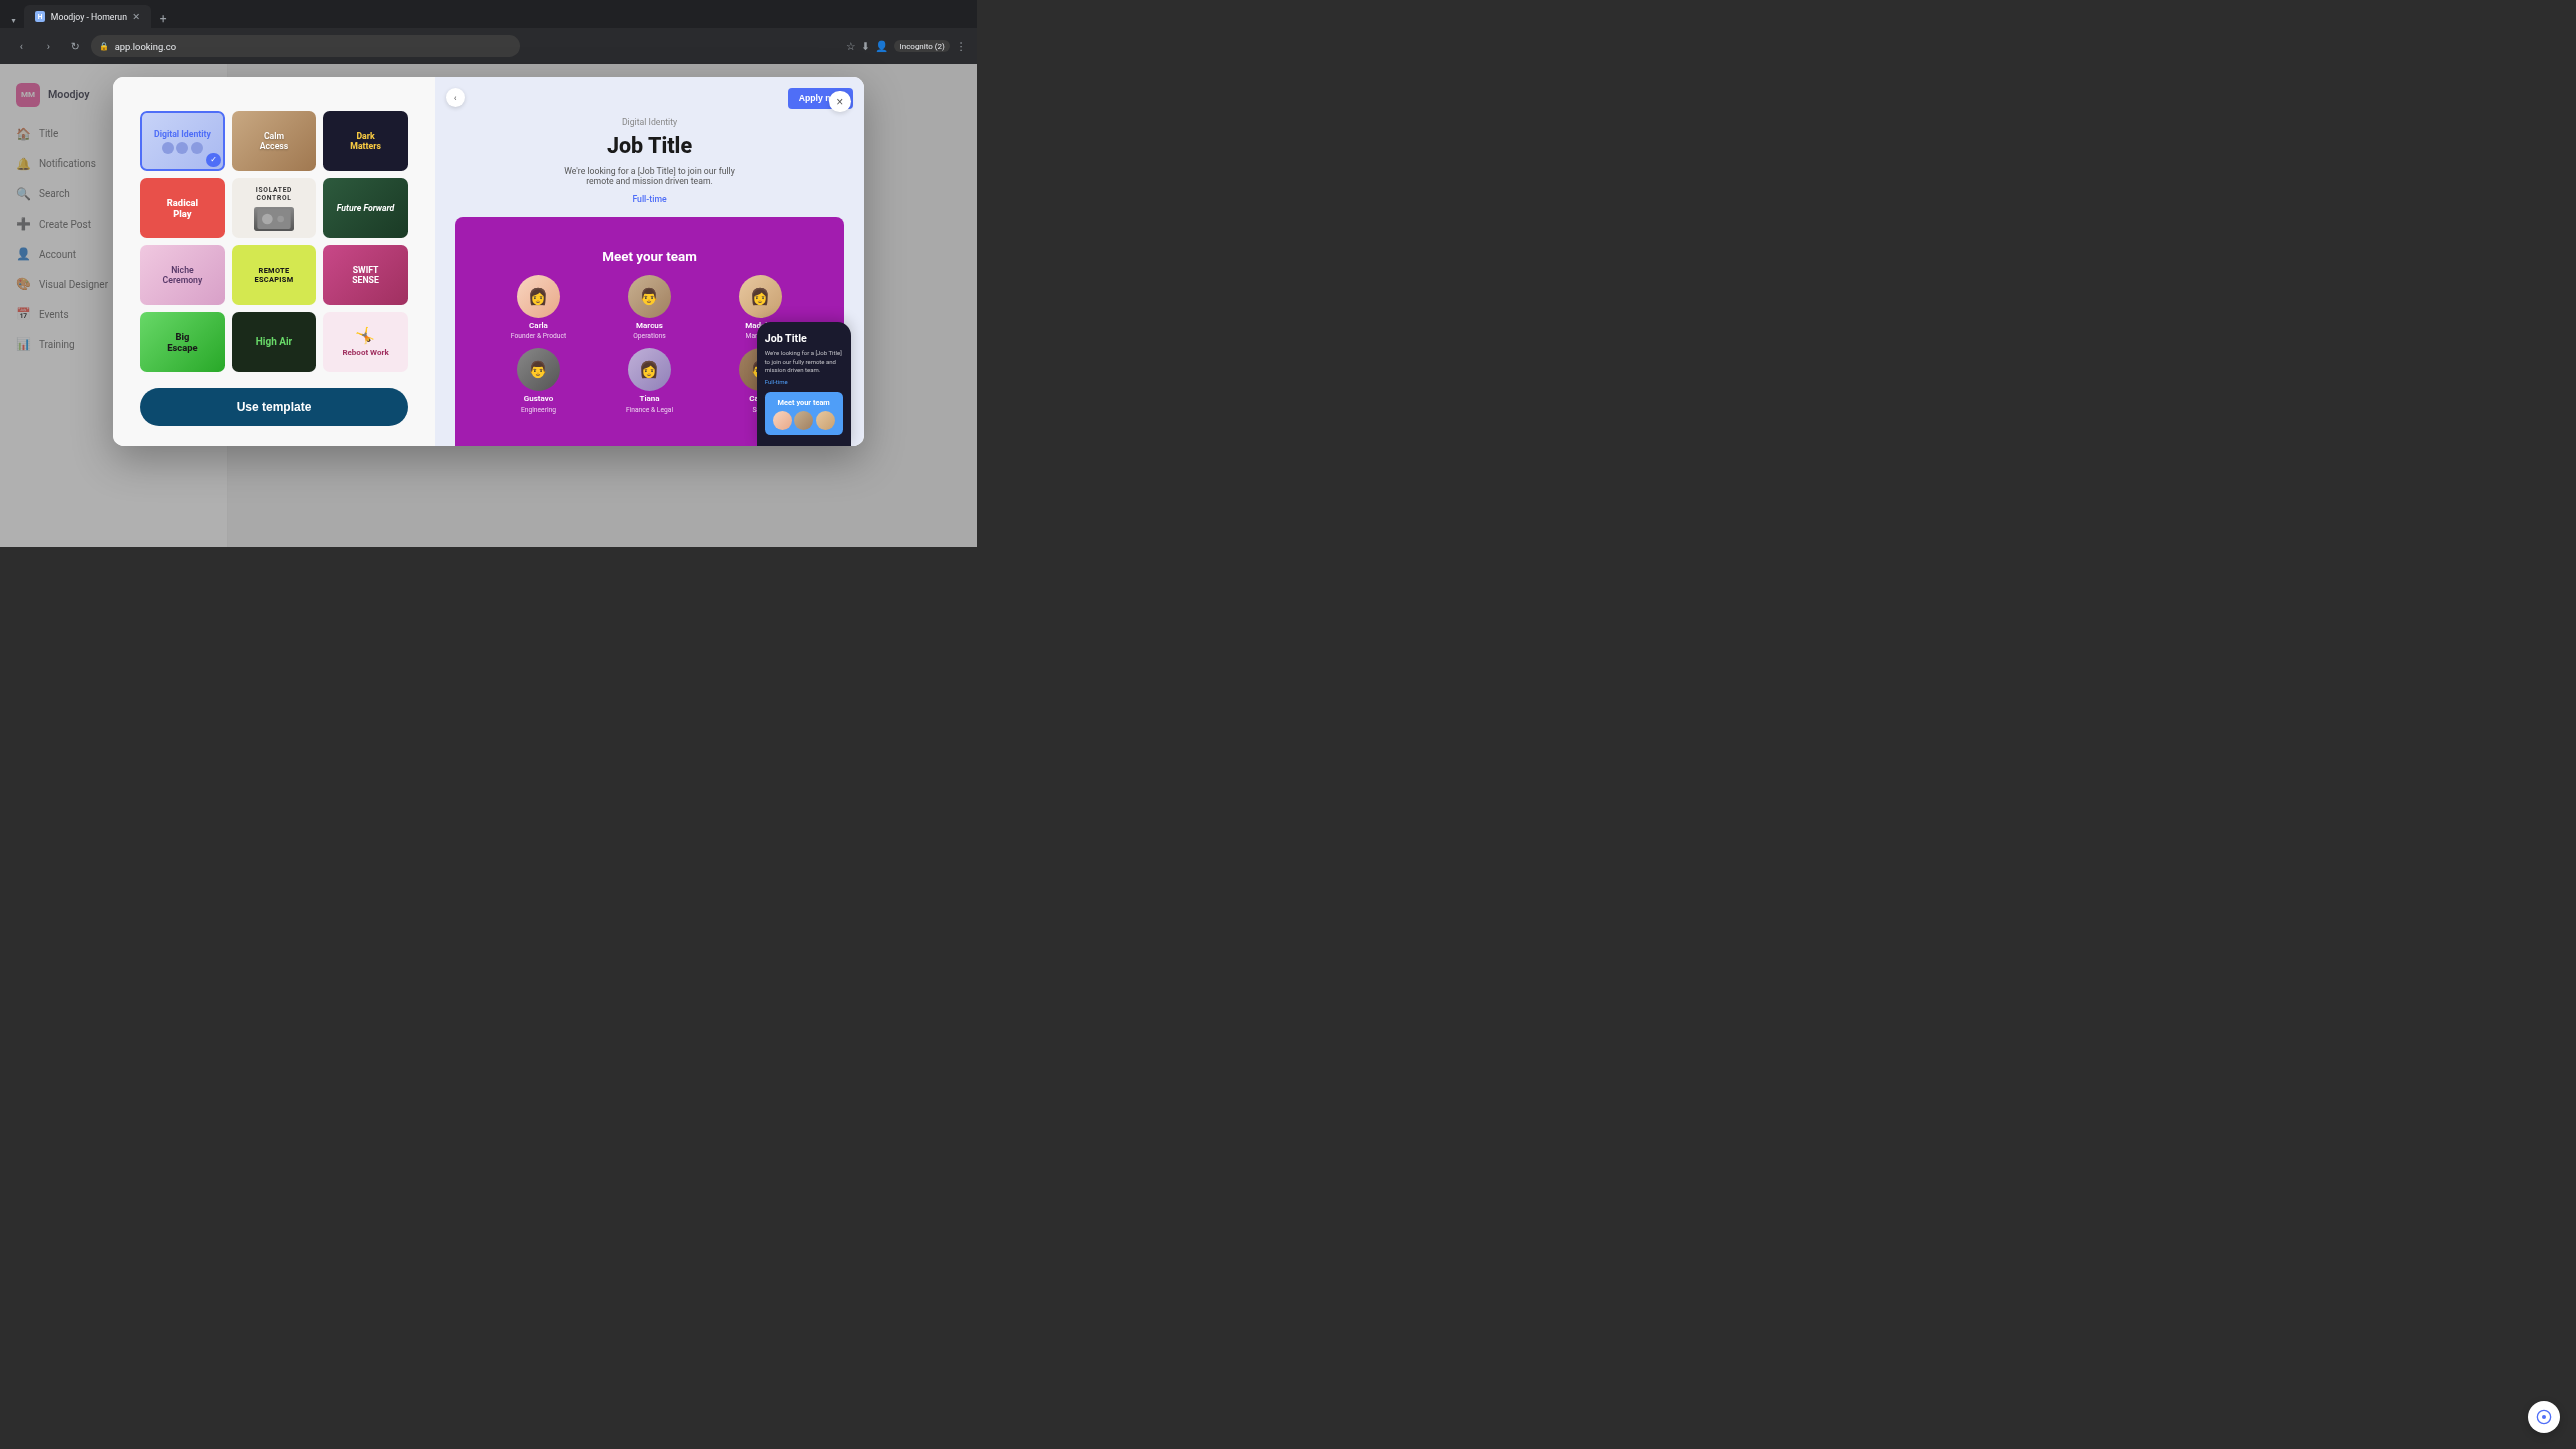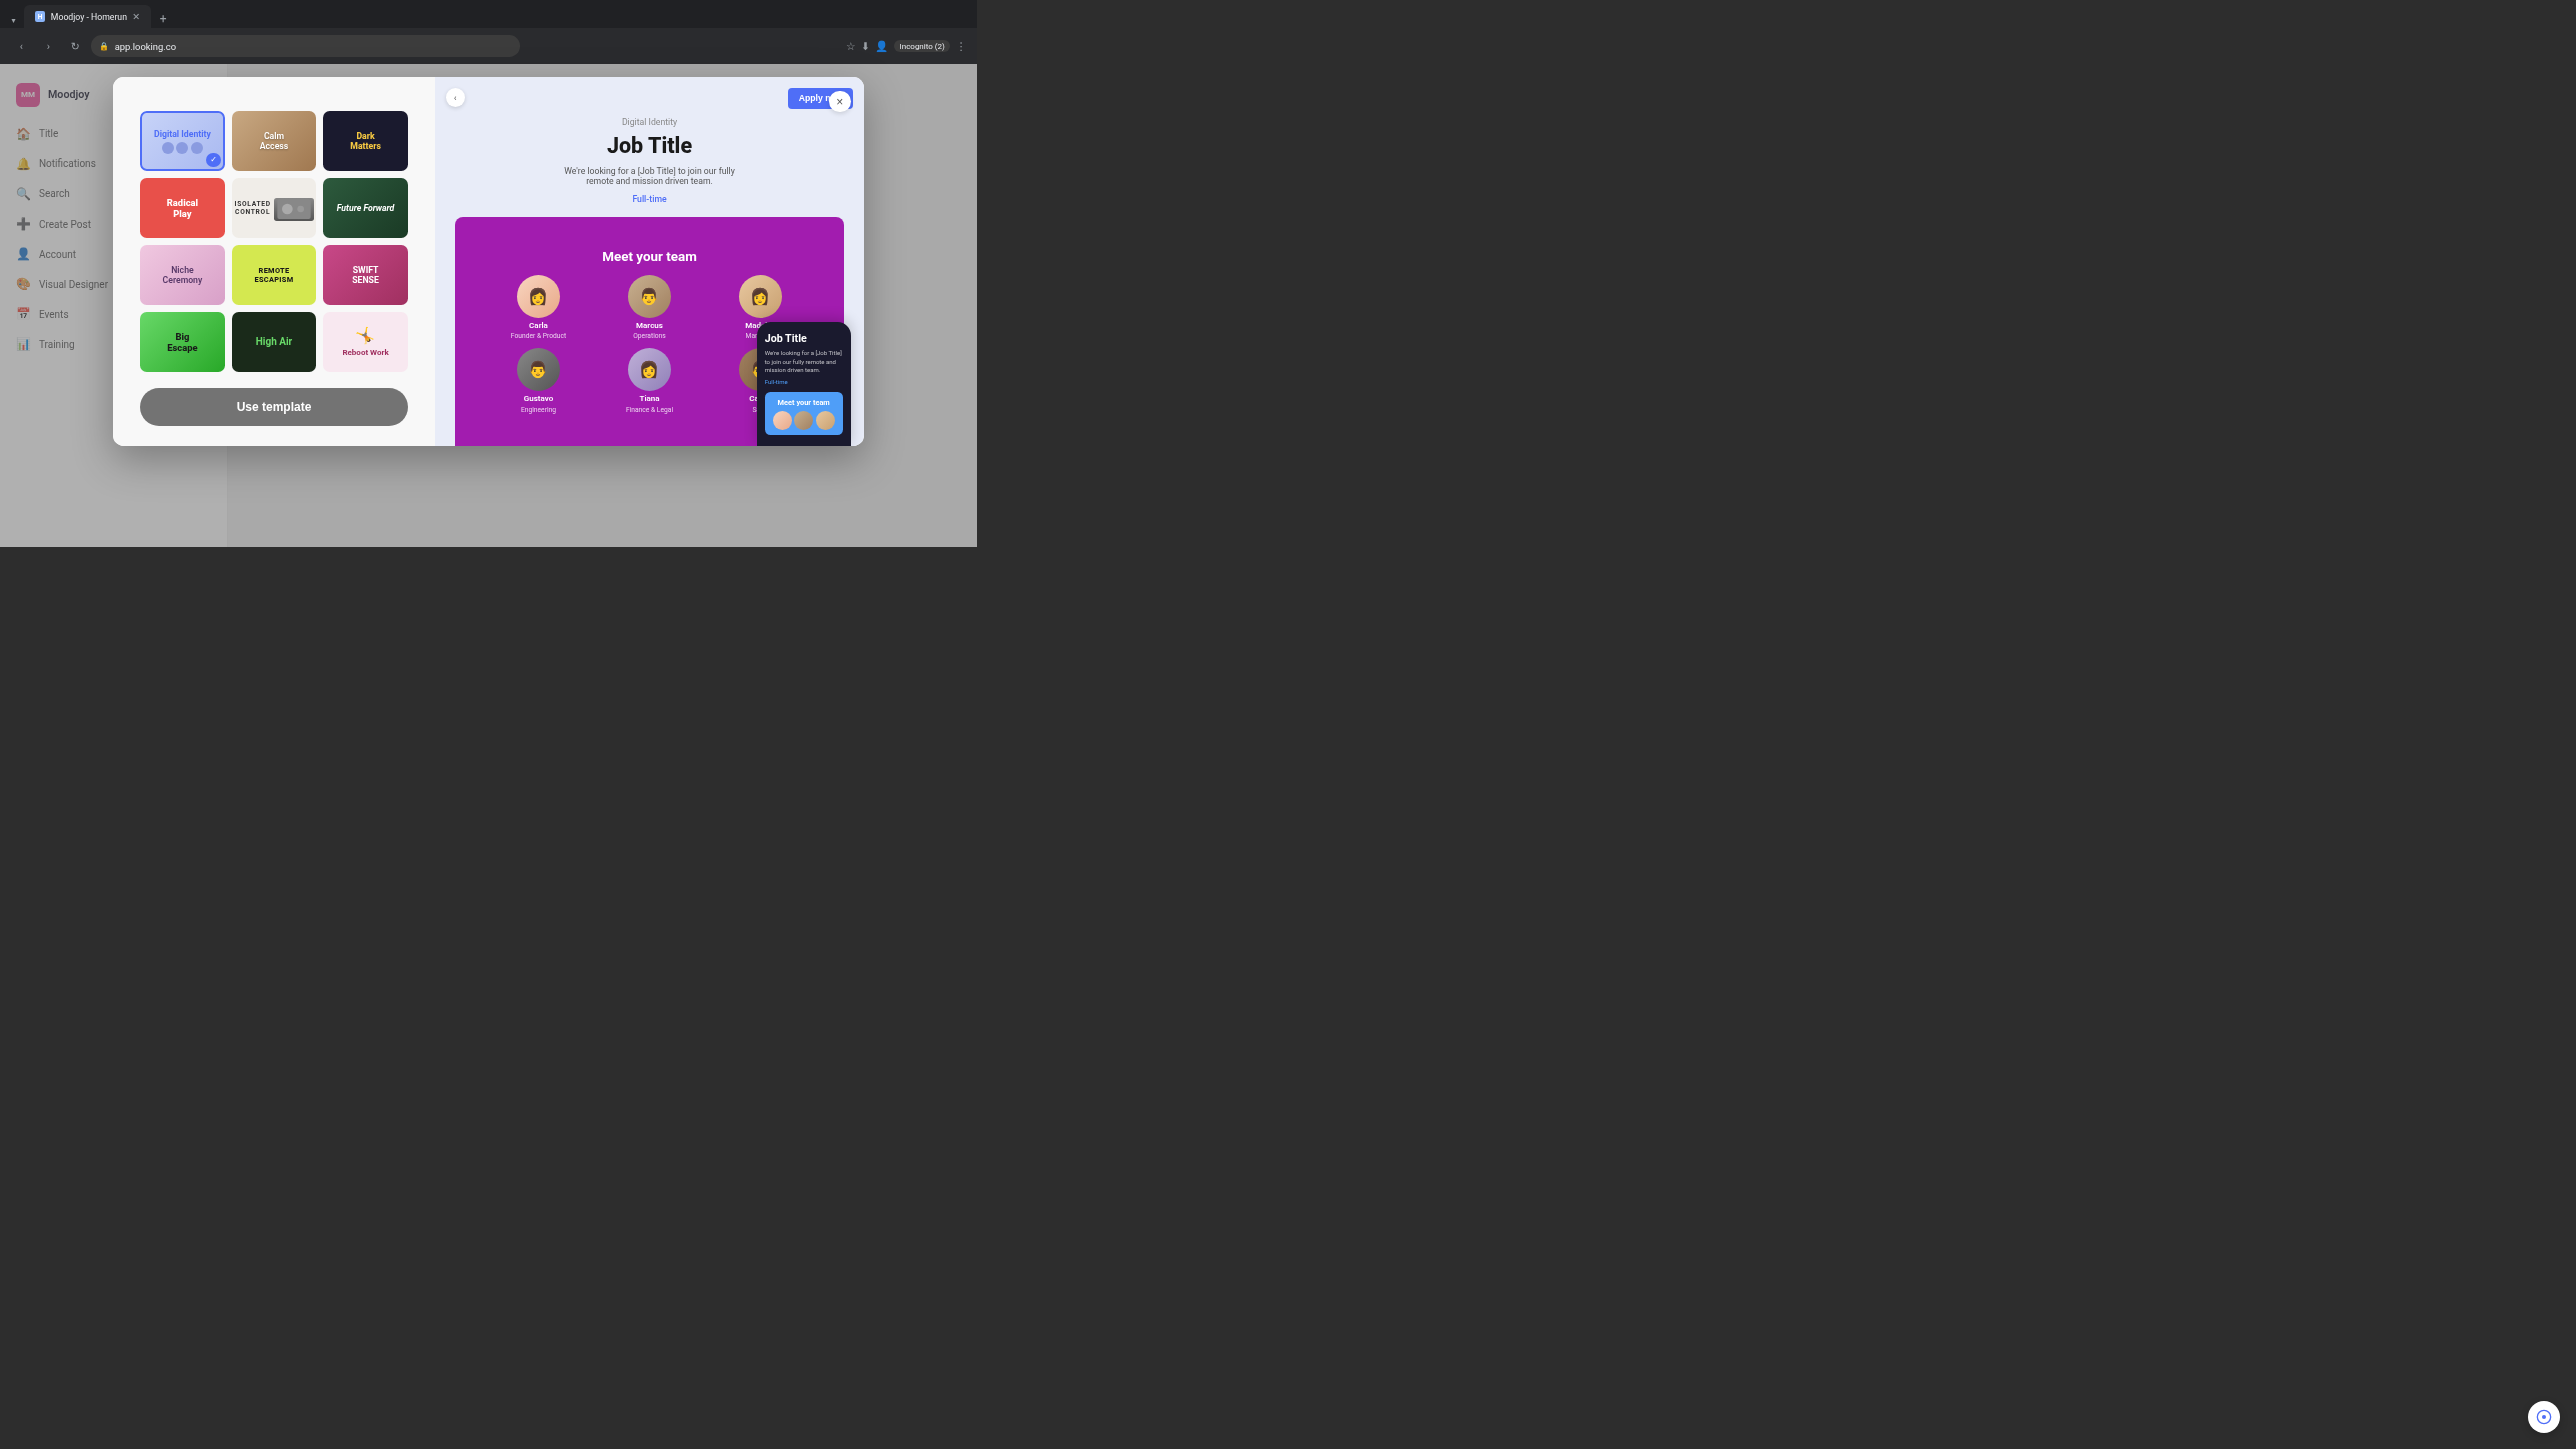--- a/index.html
+++ b/index.html
@@ -452,21 +452,21 @@
     }
     .card-rw-text {
       color: #a03060;
       font-size: 8px;
       font-weight: 700;
       text-align: center;
     }
 
     .use-template-btn {
       margin-top: 16px;
-      background: #737373;
+      background: #0c4a6e;
       color: white;
       border: none;
       border-radius: 34px;
       padding: 12px 0;
       font-size: 12px;
       font-weight: 600;
       cursor: pointer;
       width: 100%;
     }
 
@@ -788,21 +788,21 @@
         </div>
 
         <div class="template-card card-dark-matters">
           <span class="card-dark-text">Dark<br>Matters</span>
         </div>
 
         <div class="template-card card-radical-play">
           <span class="card-radical-text">Radical<br>Play</span>
         </div>
 
-        <div class="template-card card-isolated-control" style="flex-direction:row; gap:2.7px;">
+        <div class="template-card card-isolated-control" style="flex-direction:column; gap:2.7px;">
           <span class="card-ic-text">ISOLATED<br>CONTROL</span>
           <div class="card-ic-img">
             <svg width="34" height="20" viewBox="0 0 50 30">
               <rect x="0" y="0" width="50" height="30" fill="#888" rx="3"></rect>
               <circle cx="15" cy="15" r="8" fill="#aaa"></circle>
               <circle cx="35" cy="15" r="5" fill="#999"></circle>
             </svg>
           </div>
         </div>
 

